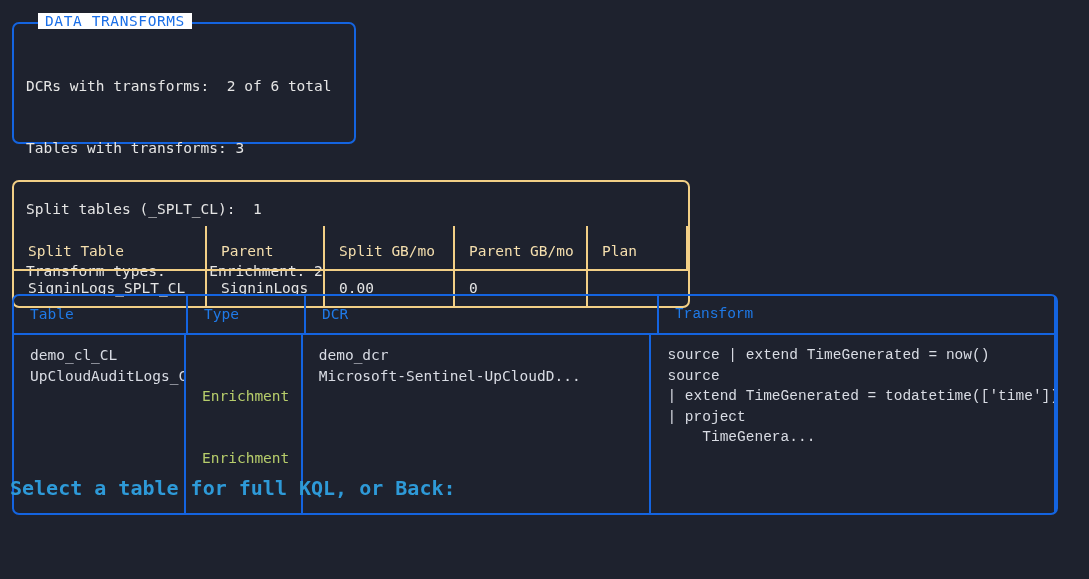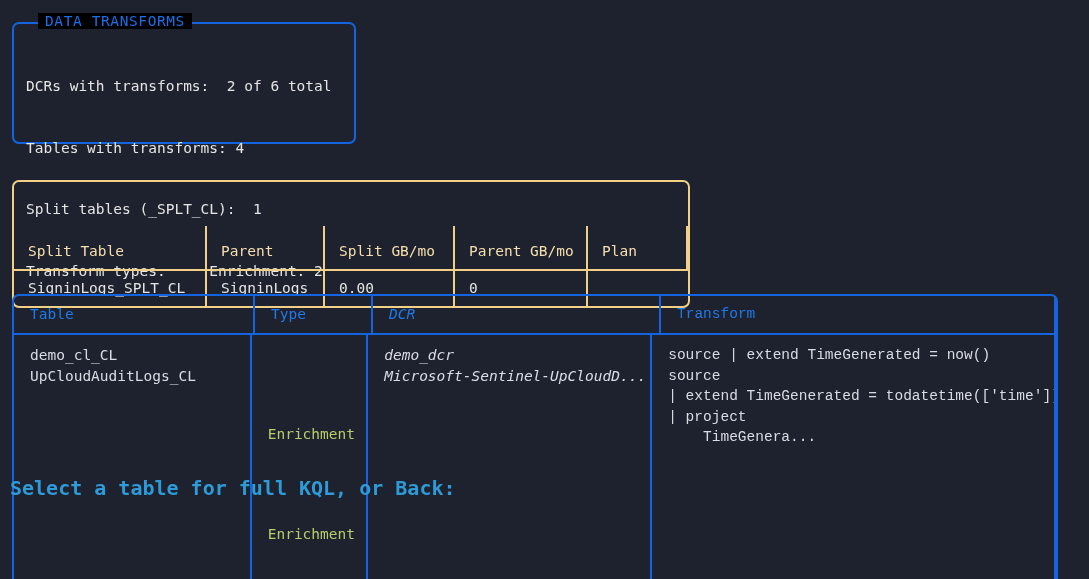--- a/index.html
+++ b/index.html
@@ -25,21 +25,21 @@
     width: 344px;
     height: 122px;
     border: 2px solid #1464e0;
     border-radius: 7px;
     box-sizing: border-box;
   }
   .panel-title {
     position: absolute;
     left: 24px;
     top: -11px;
-    background: #000000;
+    background: #ffffff;
     padding: 0 7px;
     color: #1a6fe8;
     font-size: 14.5px;
     letter-spacing: 0.6px;
     white-space: pre;
     text-align: right;
   }
   .panel-body {
     padding: 11px 0 0 12px;
     white-space: pre;
@@ -109,26 +109,26 @@
     padding: 10px 0 11px 16px;
     border-right: 2px solid #1464e0;
   }
   #transform-table .row.body .cell {
     padding: 10px 0 4px 16px;
     border-right: 2px solid #1464e0;
     line-height: 20.5px;
     color: #d9dce4;
   }
   #transform-table .cell:last-child { border-right: none; }
-  #transform-table .c0 { width: 241px; }
+  #transform-table .c0 { width: 174px; }
   #transform-table .c1 { width: 118px; }
-  #transform-table .c2 { width: 288px; font-style: italic; }
+  #transform-table .c2 { width: 353px; }
   #transform-table .c3 { flex: 1 1 auto; font-family: Liberation Mono, monospace; }
   #transform-table .row.body { min-height: 110px; }
-  .enrich { color: #b7cd6b; display: block; margin-top: 38px; }
+  .enrich { color: #b7cd6b; display: block; }
 
   
   .prompt {
     position: absolute;
     left: 10px;
     top: 476px;
     color: #2e9ad8;
     font-weight: bold;
     font-size: 20px;
     white-space: pre;
@@ -144,21 +144,21 @@
   .opt.selected { color: #ec4899; font-weight: bold; margin-top: 44px; }
   .opt .marker { display: inline-block; width: 2ch; }
 </style>
 </head>
 <body>
 
 <div class="panel">
   <div class="panel-title">DATA TRANSFORMS</div>
   <div class="panel-body">
     <div>DCRs with transforms:  2 of 6 total</div>
-    <div>Tables with transforms: 4</div>
+    <div>Tables with transforms: 3</div>
     <div>Split tables (_SPLT_CL):  1</div>
     <div>Transform types:     Enrichment: 2</div>
   </div>
 </div>
 
 <div class="tbl" id="split-table">
   <div class="row head">
     <div class="cell c0">Split Table</div>
     <div class="cell c1">Parent</div>
     <div class="cell c2">Split GB/mo</div>

